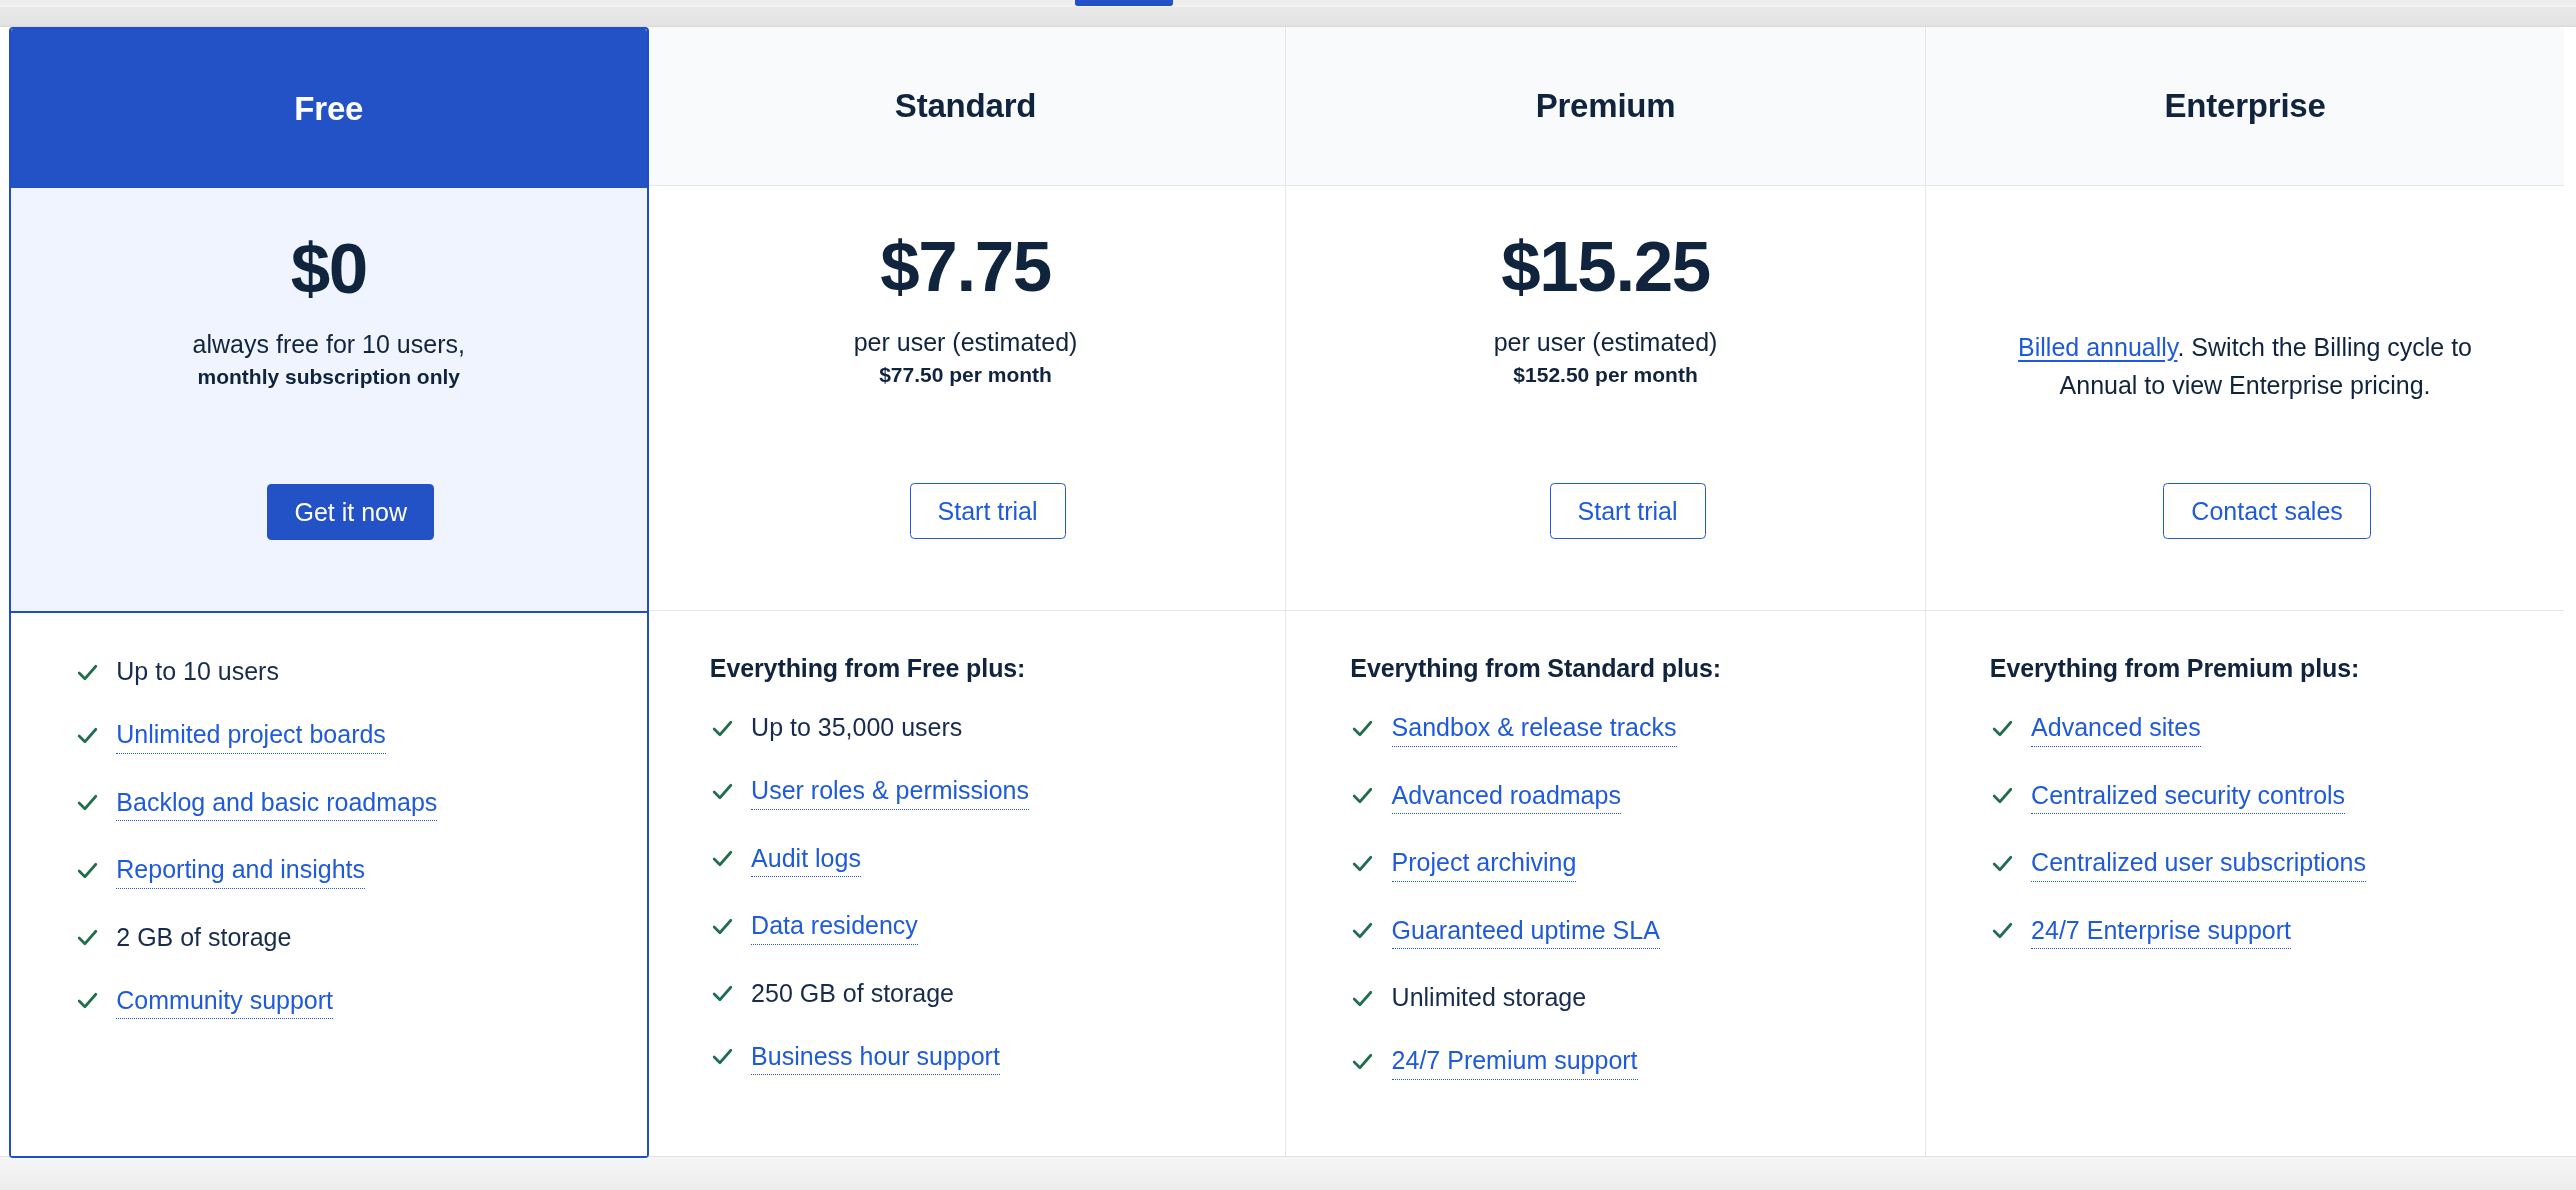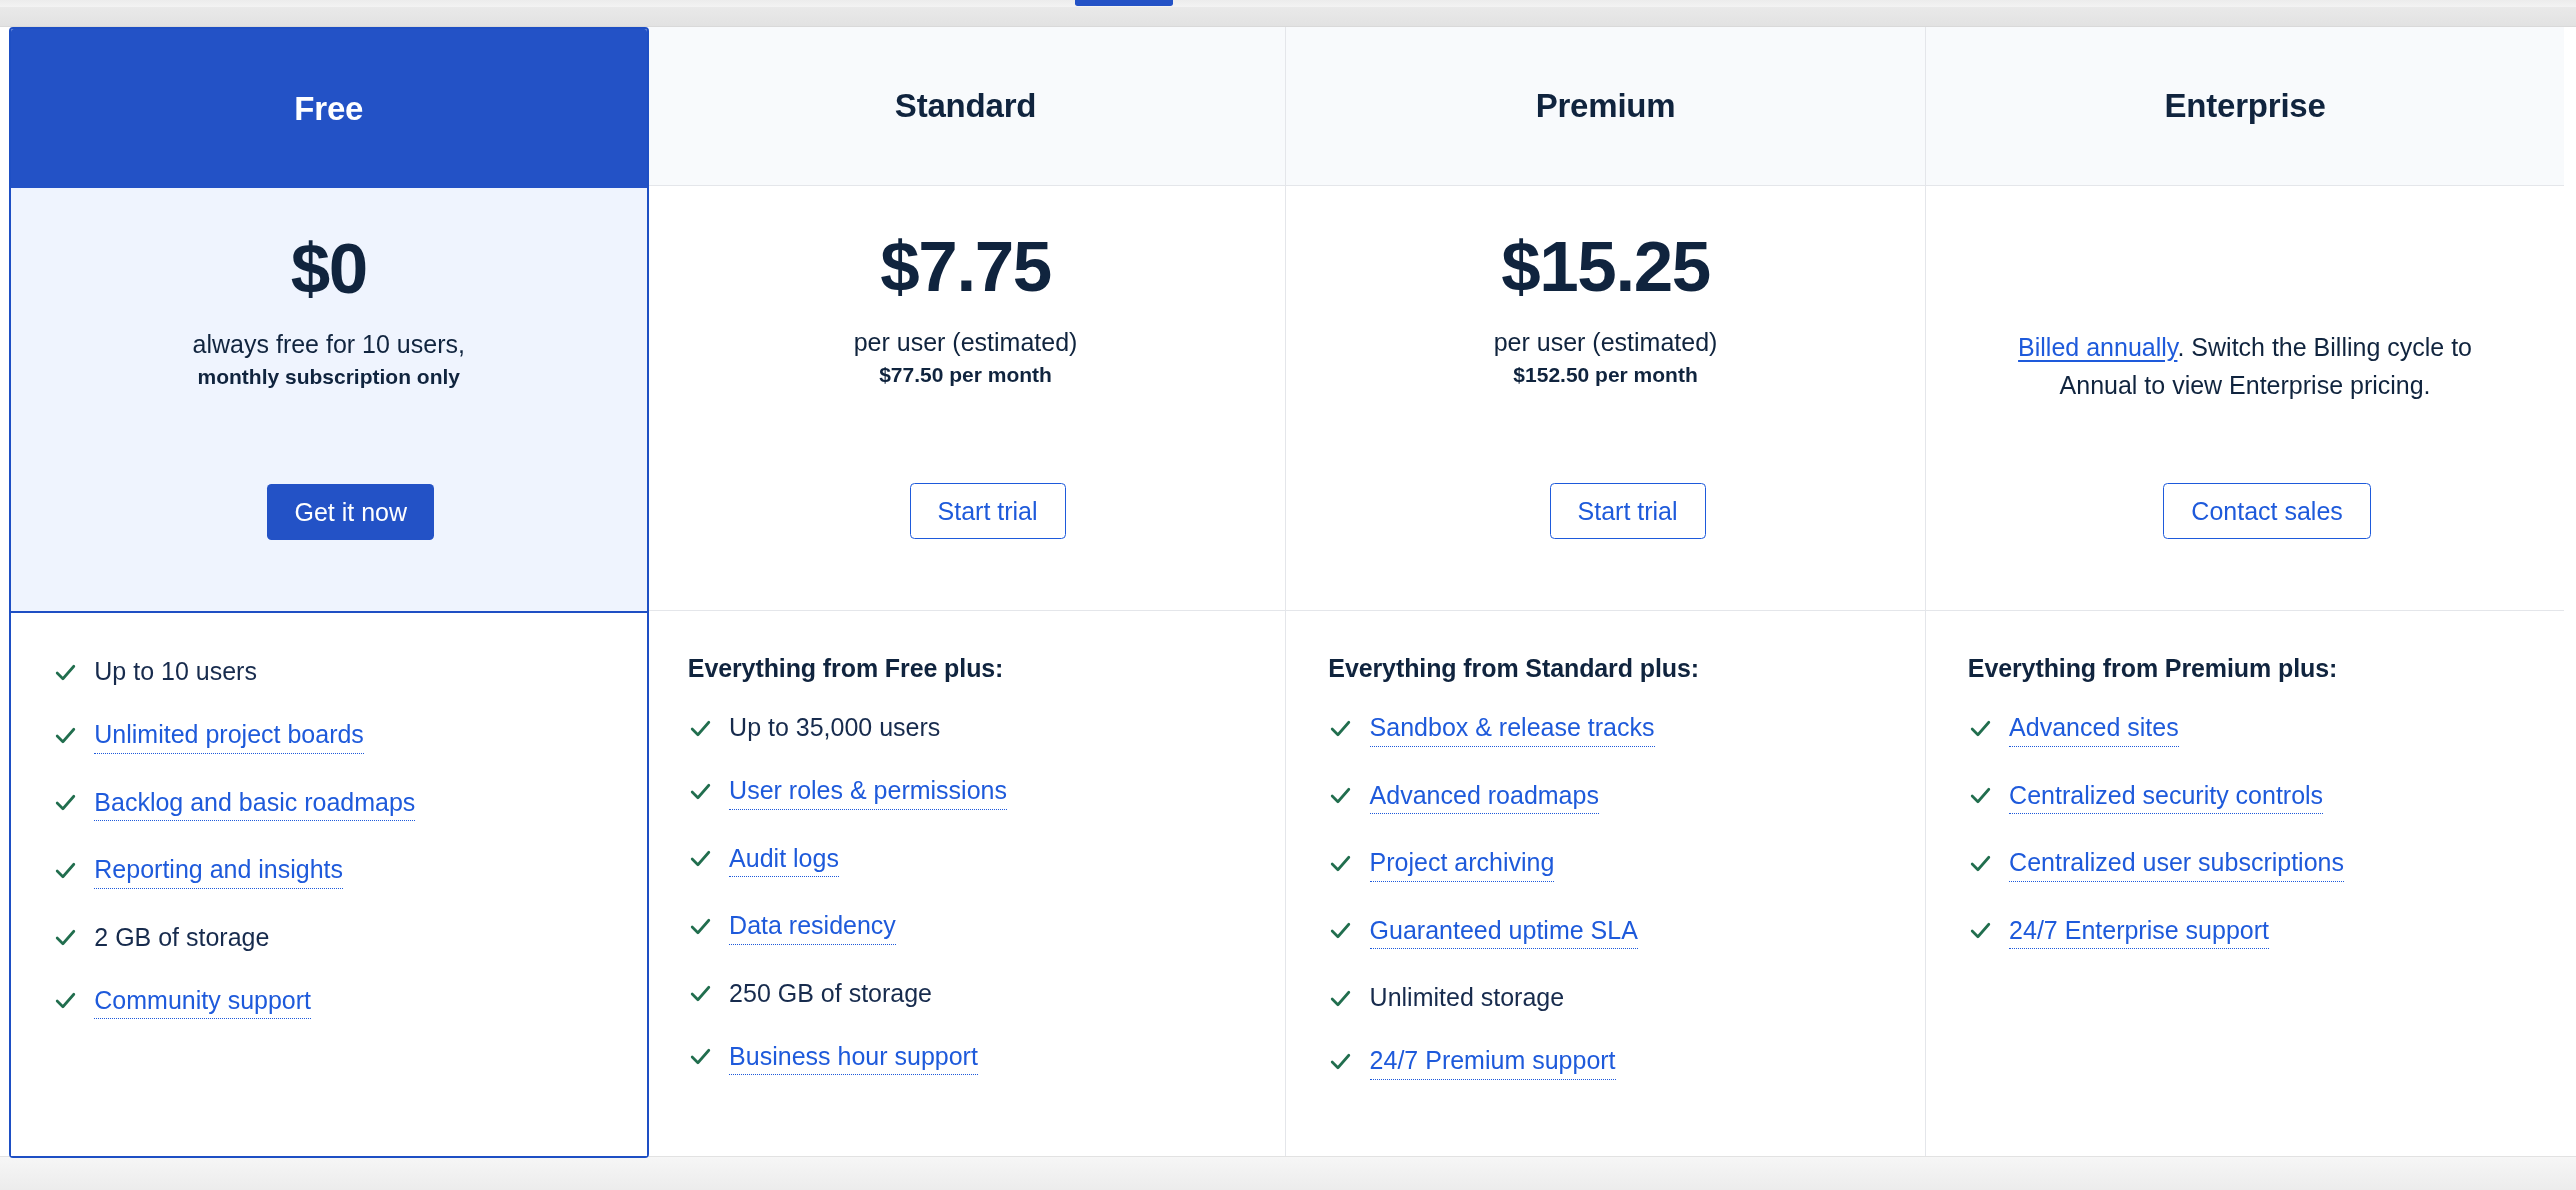--- a/index.html
+++ b/index.html
@@ -150,21 +150,21 @@
   }
   .btn-secondary {
     background: #ffffff;
     color: #1E5ADB;
     border: 1.8px solid #1E5ADB;
   }
 
   
   .plan-features {
     flex: 1;
-    padding: 43px 42px 0 42px;
+    padding: 43px 42px 0 64px;
     background: #ffffff;
   }
   .features-heading {
     font-size: 25px;
     font-weight: 700;
     color: #10243E;
     margin-bottom: 29px;
     letter-spacing: -0.1px;
   }
   .feature-row {

